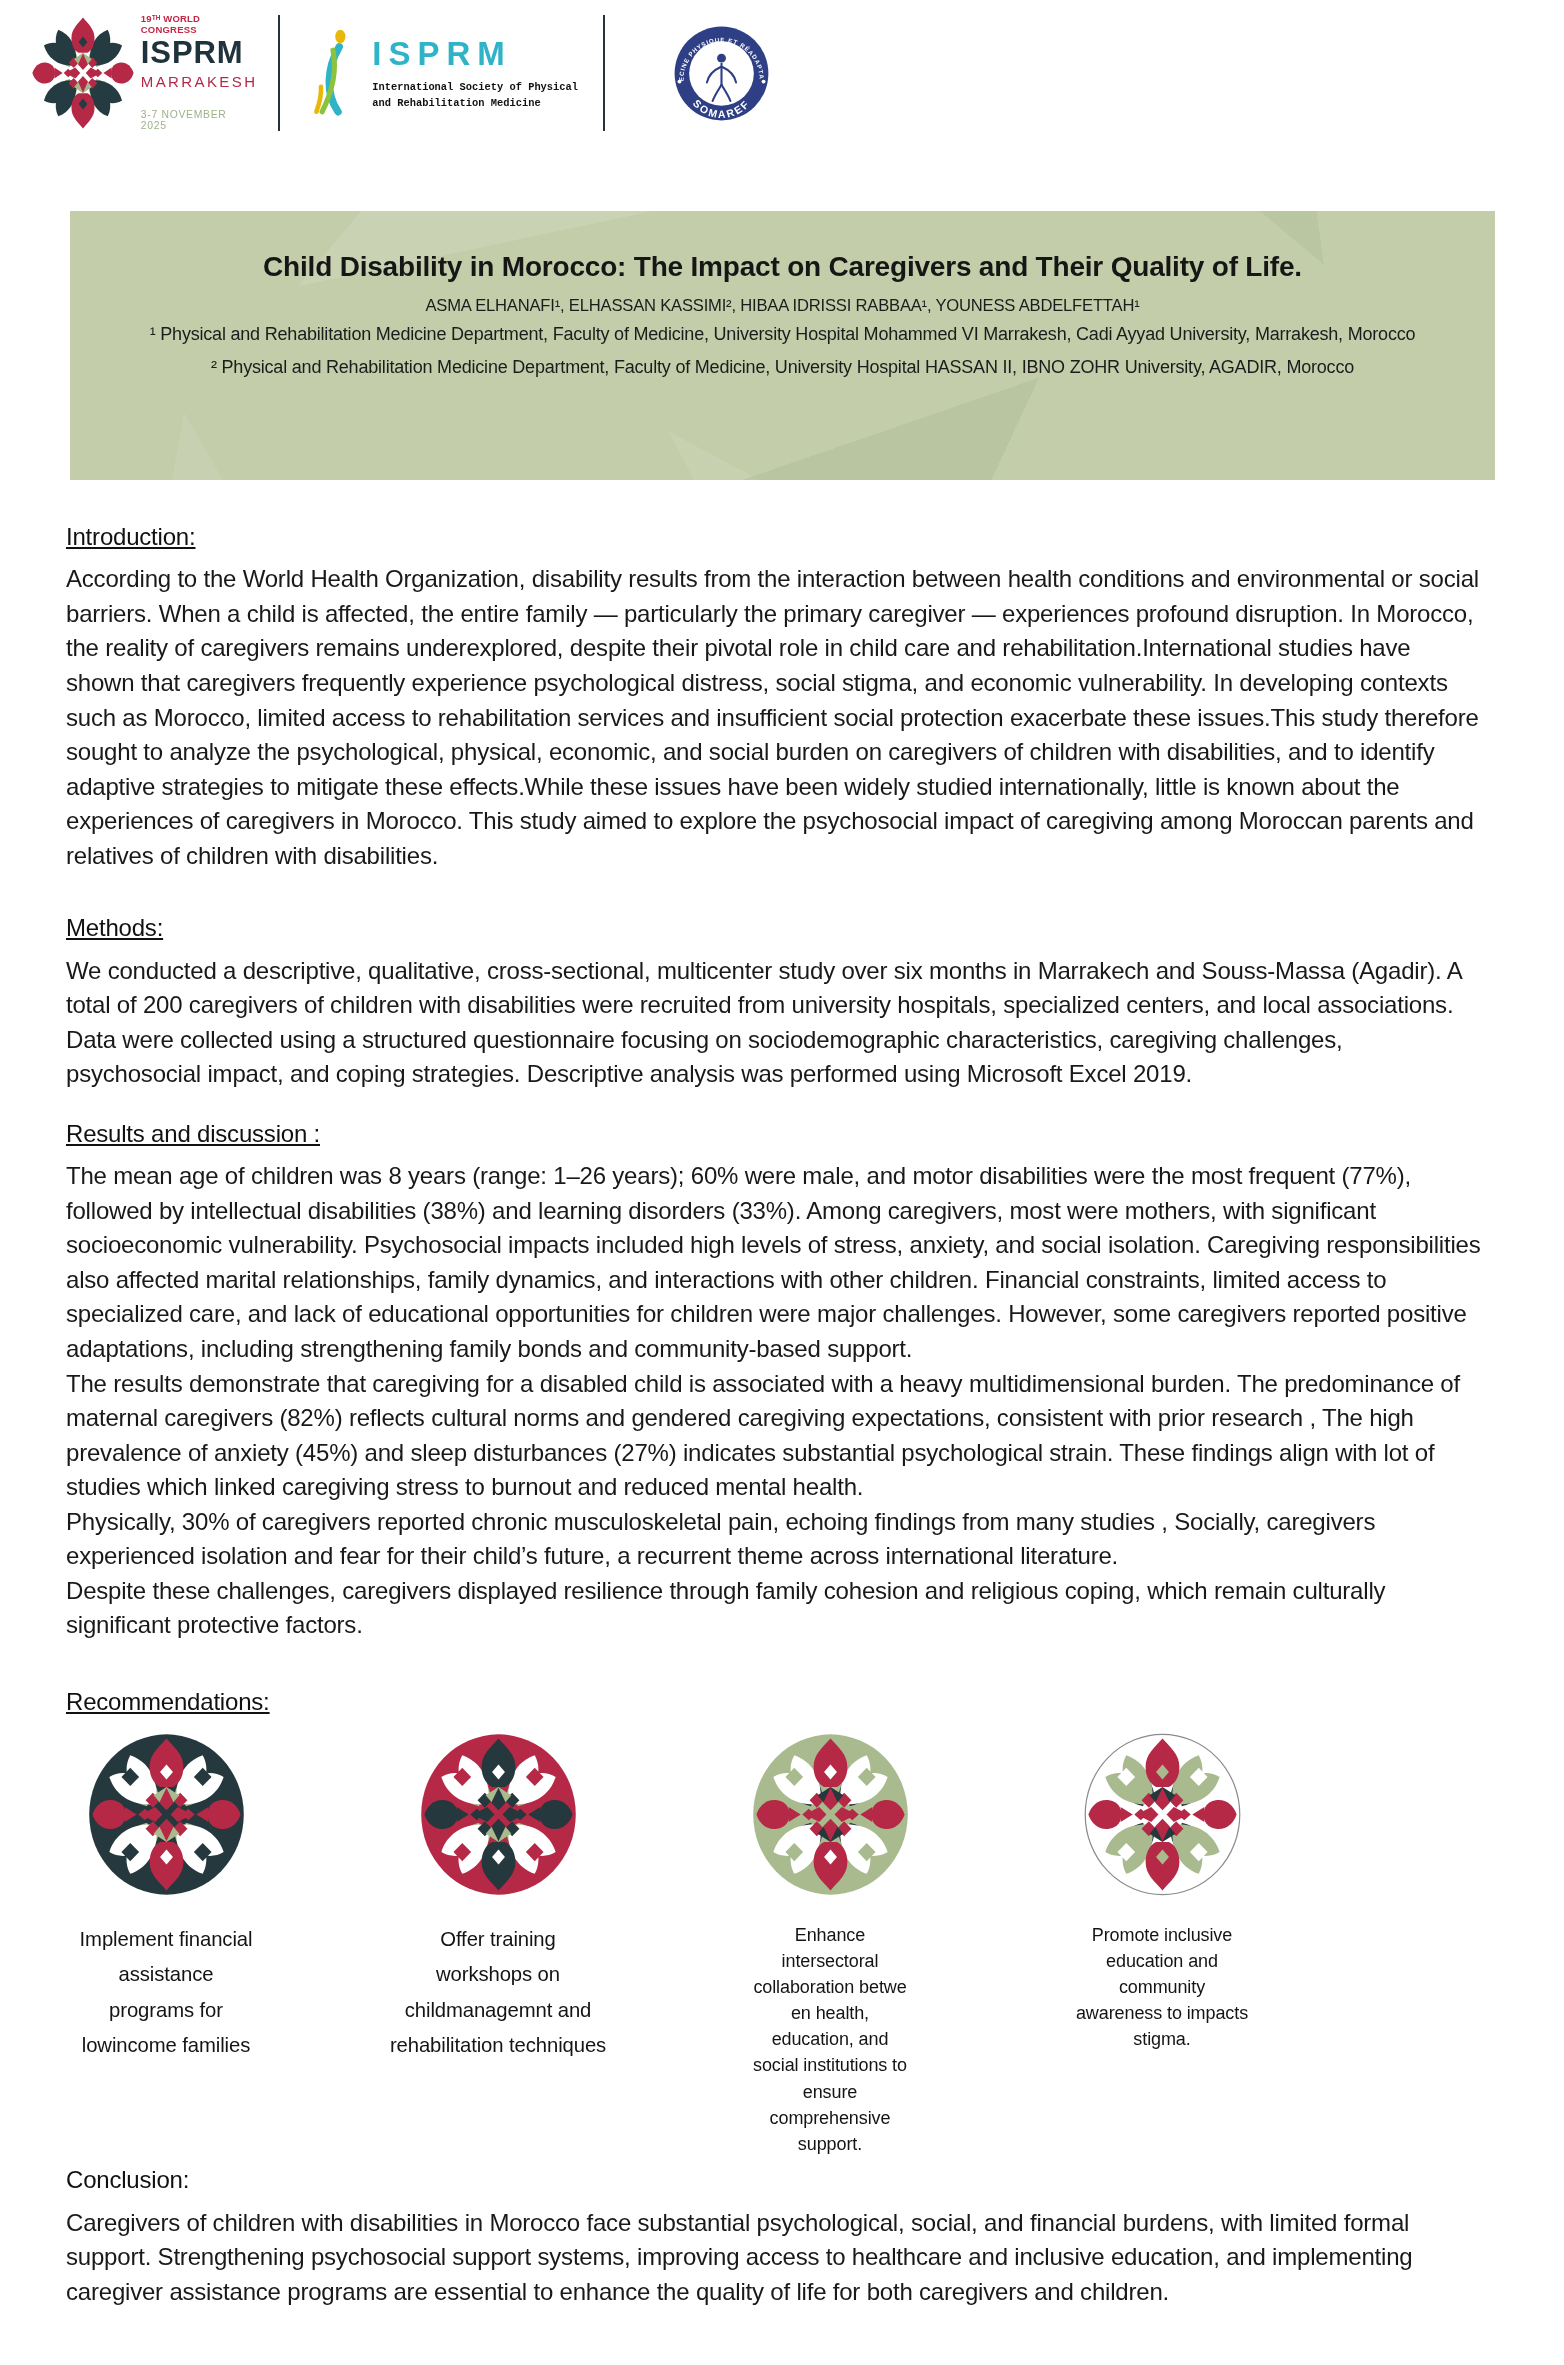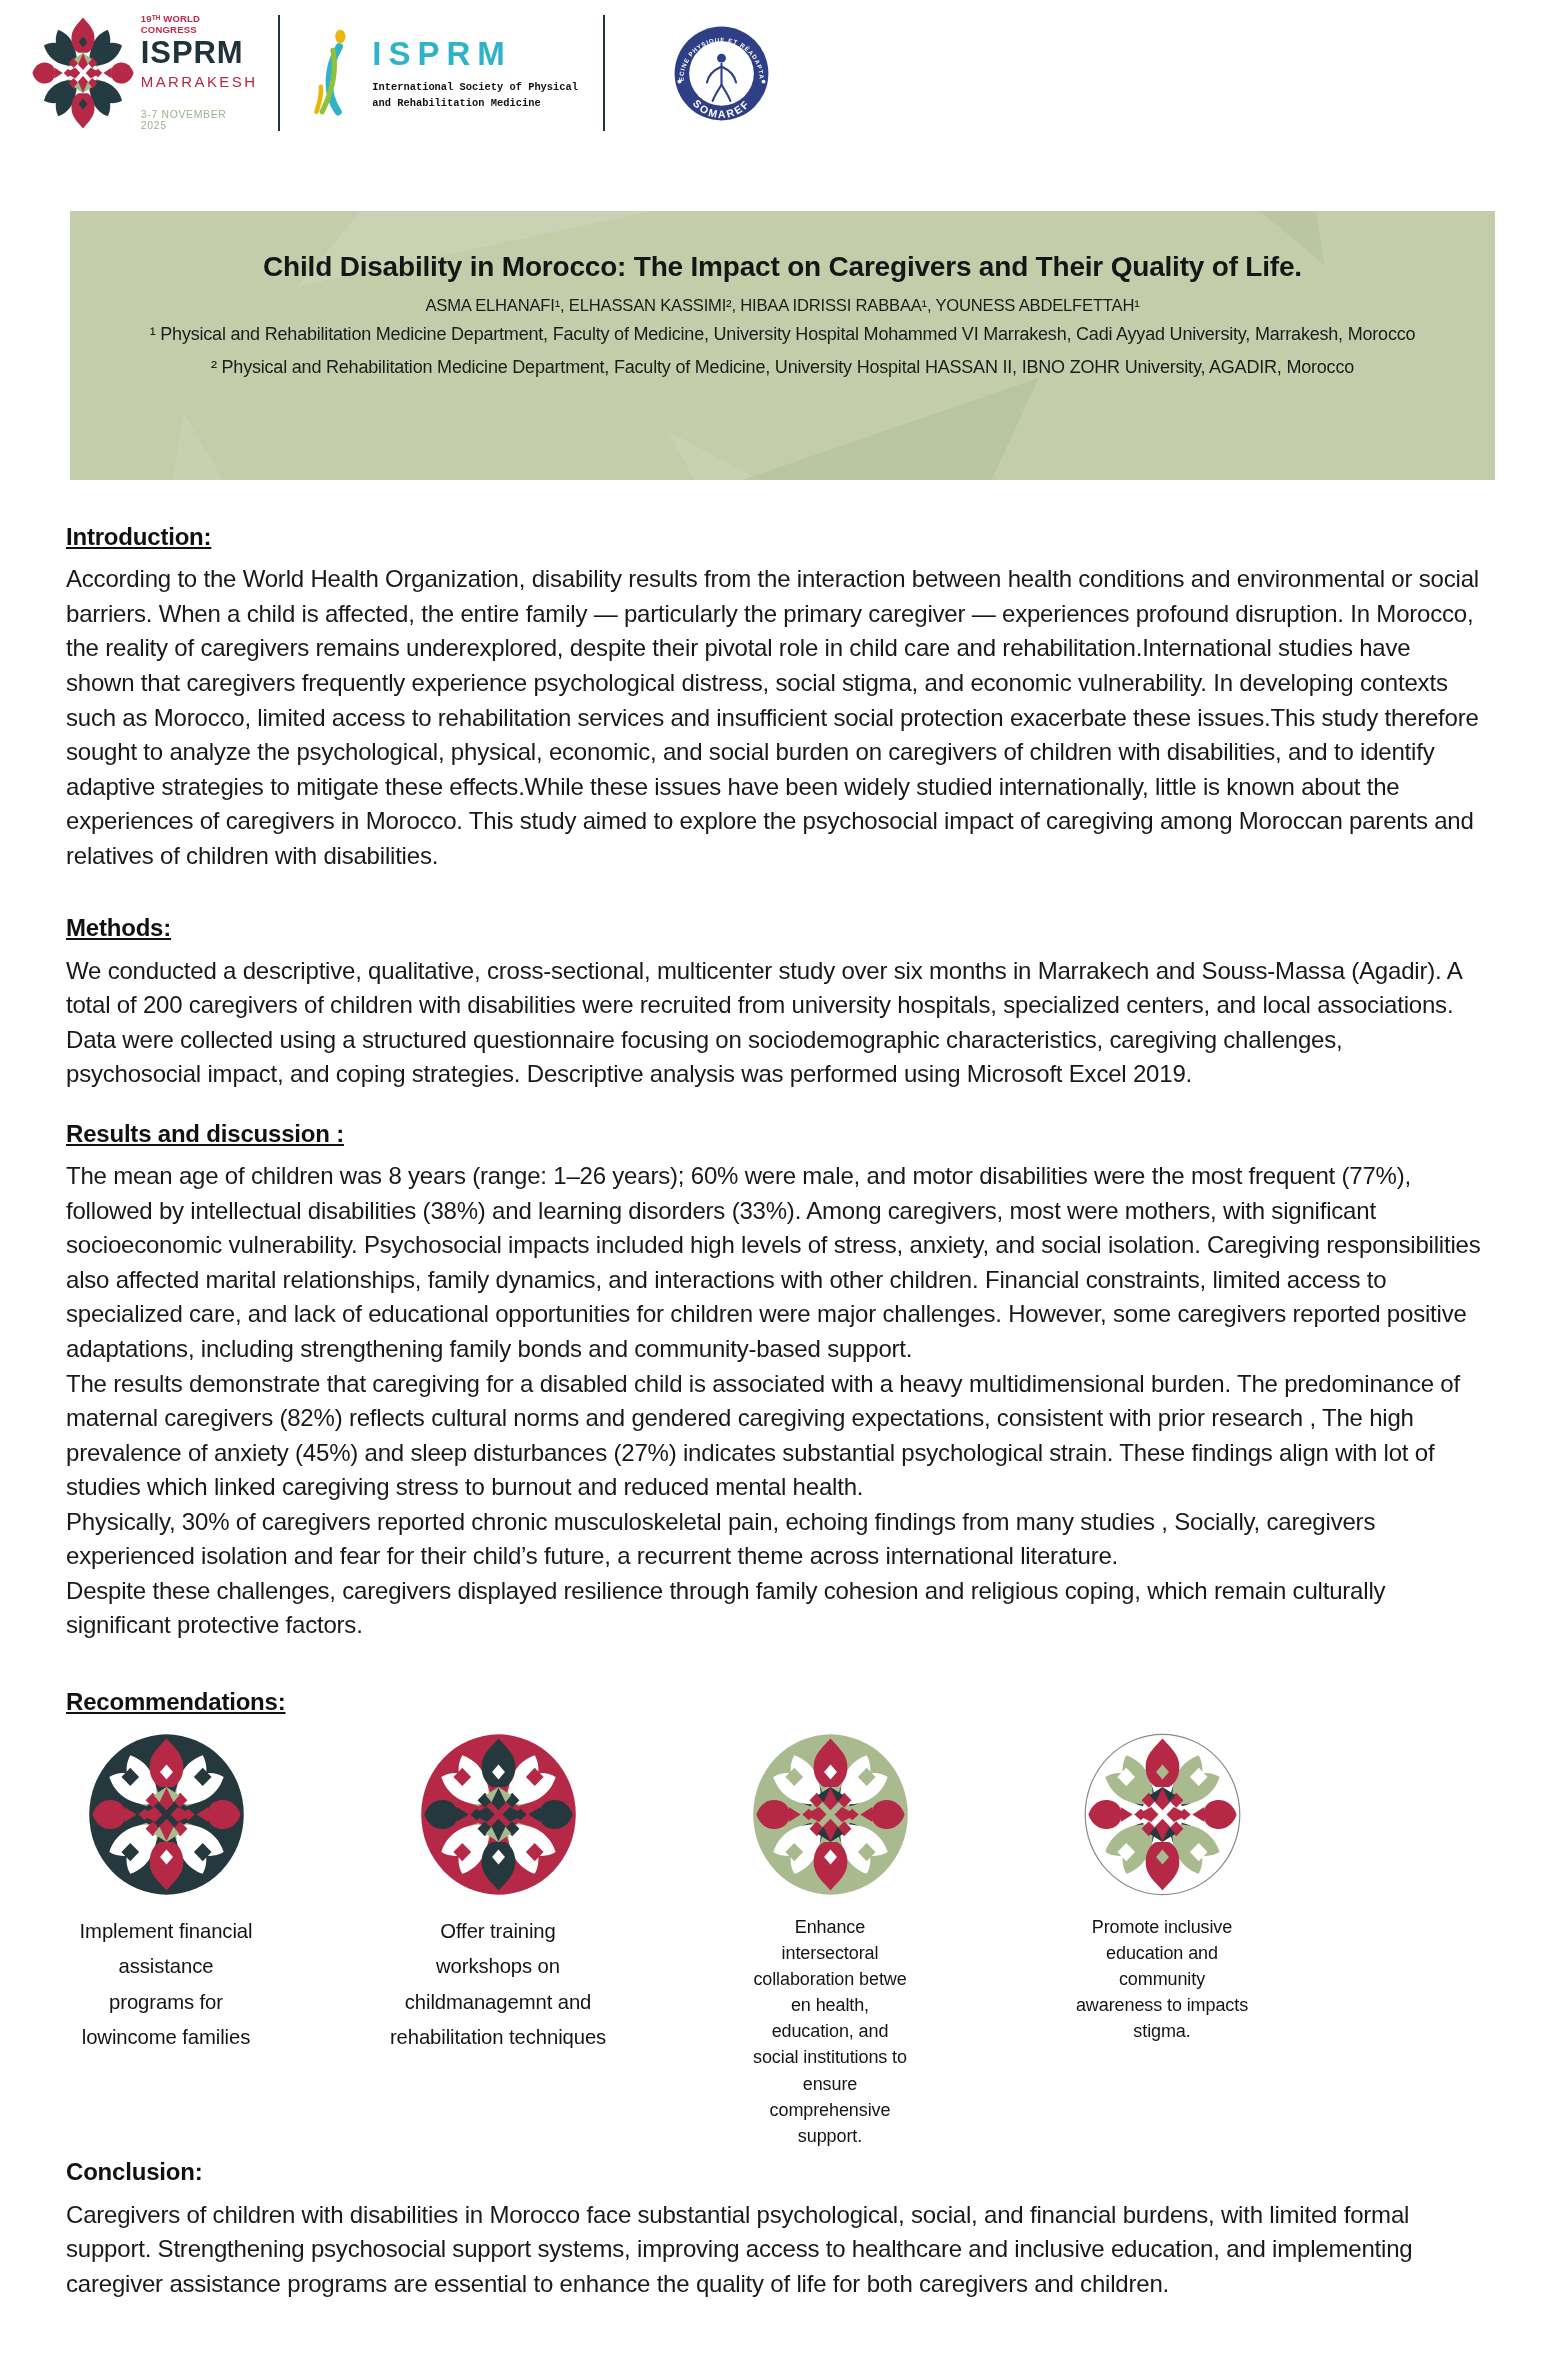--- a/index.html
+++ b/index.html
@@ -33,32 +33,32 @@
        conic-gradient(from 118deg at 42% 82%, rgba(255,255,255,.08) 0 34deg, rgba(0,0,0,0) 34deg 360deg),
        conic-gradient(from 310deg at 88% 20%, rgba(88,106,66,.08) 0 42deg, rgba(0,0,0,0) 42deg 360deg),
        conic-gradient(from 150deg at 8% 75%, rgba(255,255,255,.07) 0 40deg, rgba(0,0,0,0) 40deg 360deg);
      text-align:center;padding-top:40px;}
   .poster-title{font-size:28px;font-weight:600;color:#161616;margin:0;letter-spacing:-0.2px;}
   .authors{font-size:16.6px;margin-top:13.2px;letter-spacing:-0.2px;}
   .affiliation{font-size:18px;line-height:1.68;max-width:1320px;margin:2.8px auto 0;letter-spacing:-0.2px;}
 
   
   .content{position:absolute;top:523px;left:66px;width:1415px;}
-  h2.section{font-size:24px;font-weight:bold;color:#111;margin:0 0 11.4px;text-decoration:underline;letter-spacing:-0.2px;}
+  h2.section{font-size:24px;font-weight:normal;color:#111;margin:0 0 11.4px;text-decoration:underline;letter-spacing:-0.2px;}
   h2.mt-methods{margin-top:41px;}
   h2.mt-results{margin-top:28px;}
   h2.mt-reco{margin-top:45px;}
   h2.no-underline{text-decoration:none;margin-top:9.5px;}
   p.body{font-size:24px;line-height:1.44;letter-spacing:-0.2px;margin:0;white-space:pre-line;color:#191919;}
 
   
   .medallions{display:flex;margin:15px 0 0 -66px;}
   .rec{width:332px;display:flex;flex-direction:column;align-items:center;}
   .medallion{width:161px;height:167px;}
-  .rec-caption{margin-top:16px;text-align:center;white-space:pre-line;color:#141414;letter-spacing:-0.1px;}
+  .rec-caption{margin-top:24px;text-align:center;white-space:pre-line;color:#141414;letter-spacing:-0.1px;}
   .cap-lg{font-size:20.3px;line-height:1.75;}
   .cap-sm{font-size:18px;line-height:1.45;}
 </style>
 </head>
 <body>
 
 <svg class="svg-defs" aria-hidden="true">
   <defs>
     <g id="rosette">
       <circle r="96" style="fill:var(--bg);stroke:var(--ring);stroke-width:1.5"></circle>

